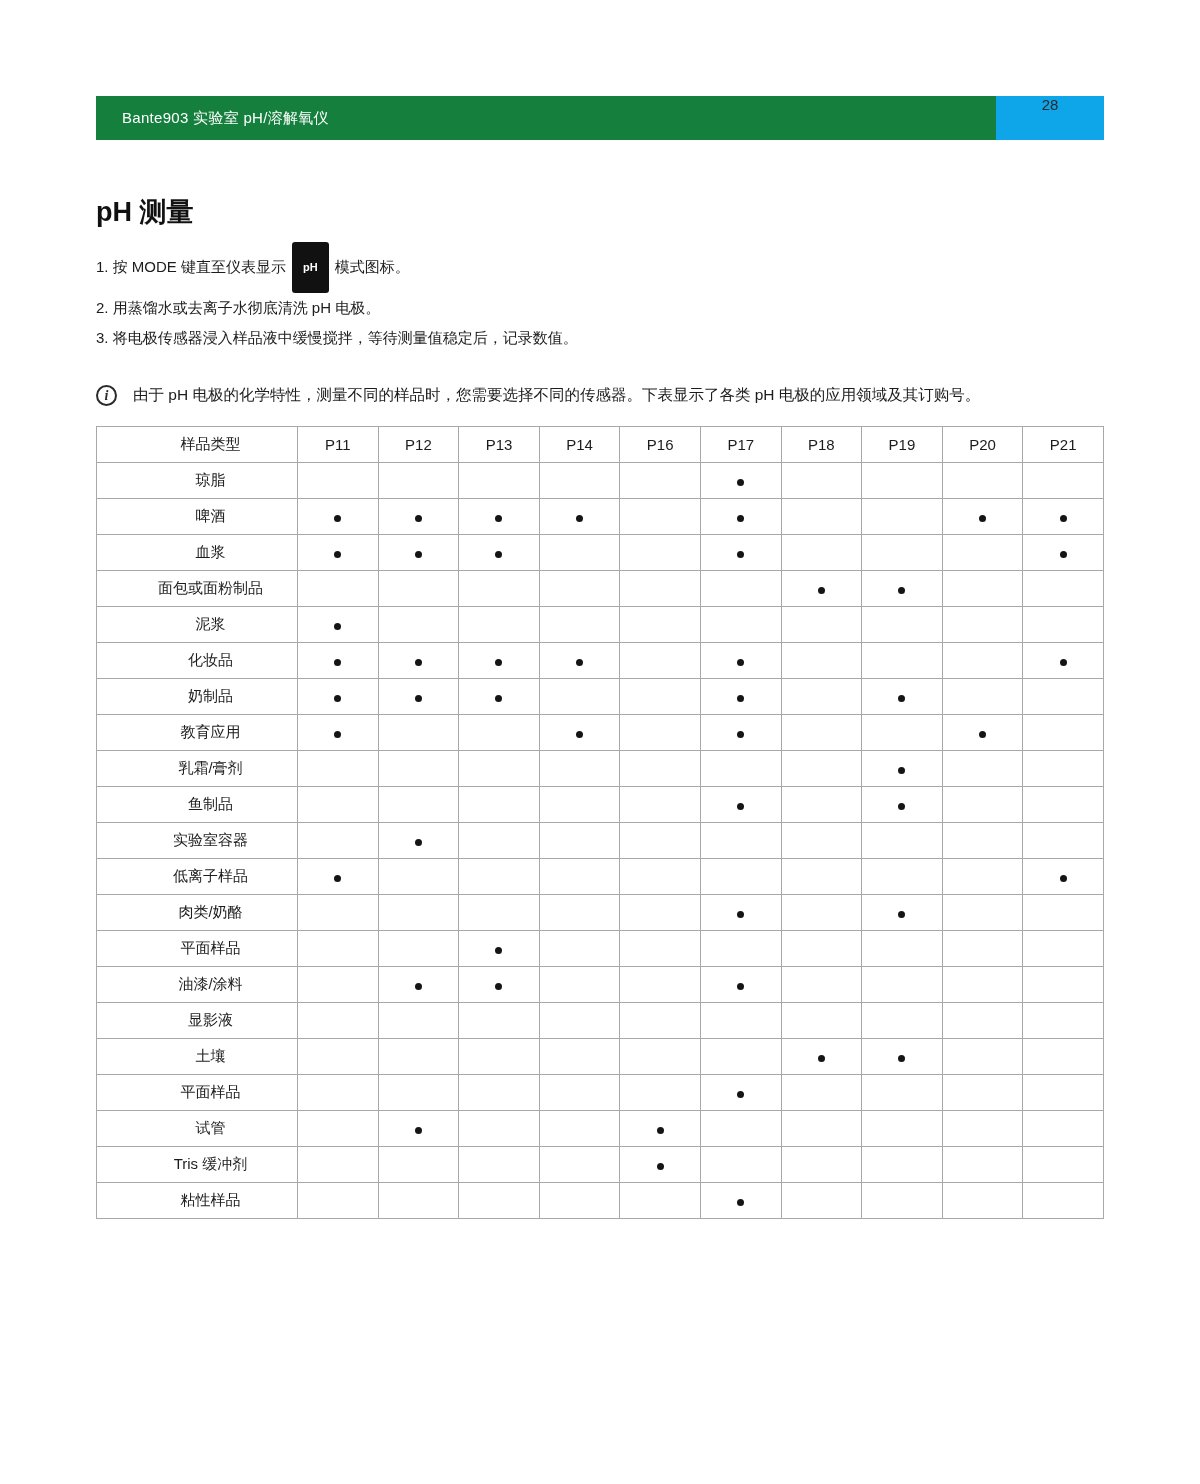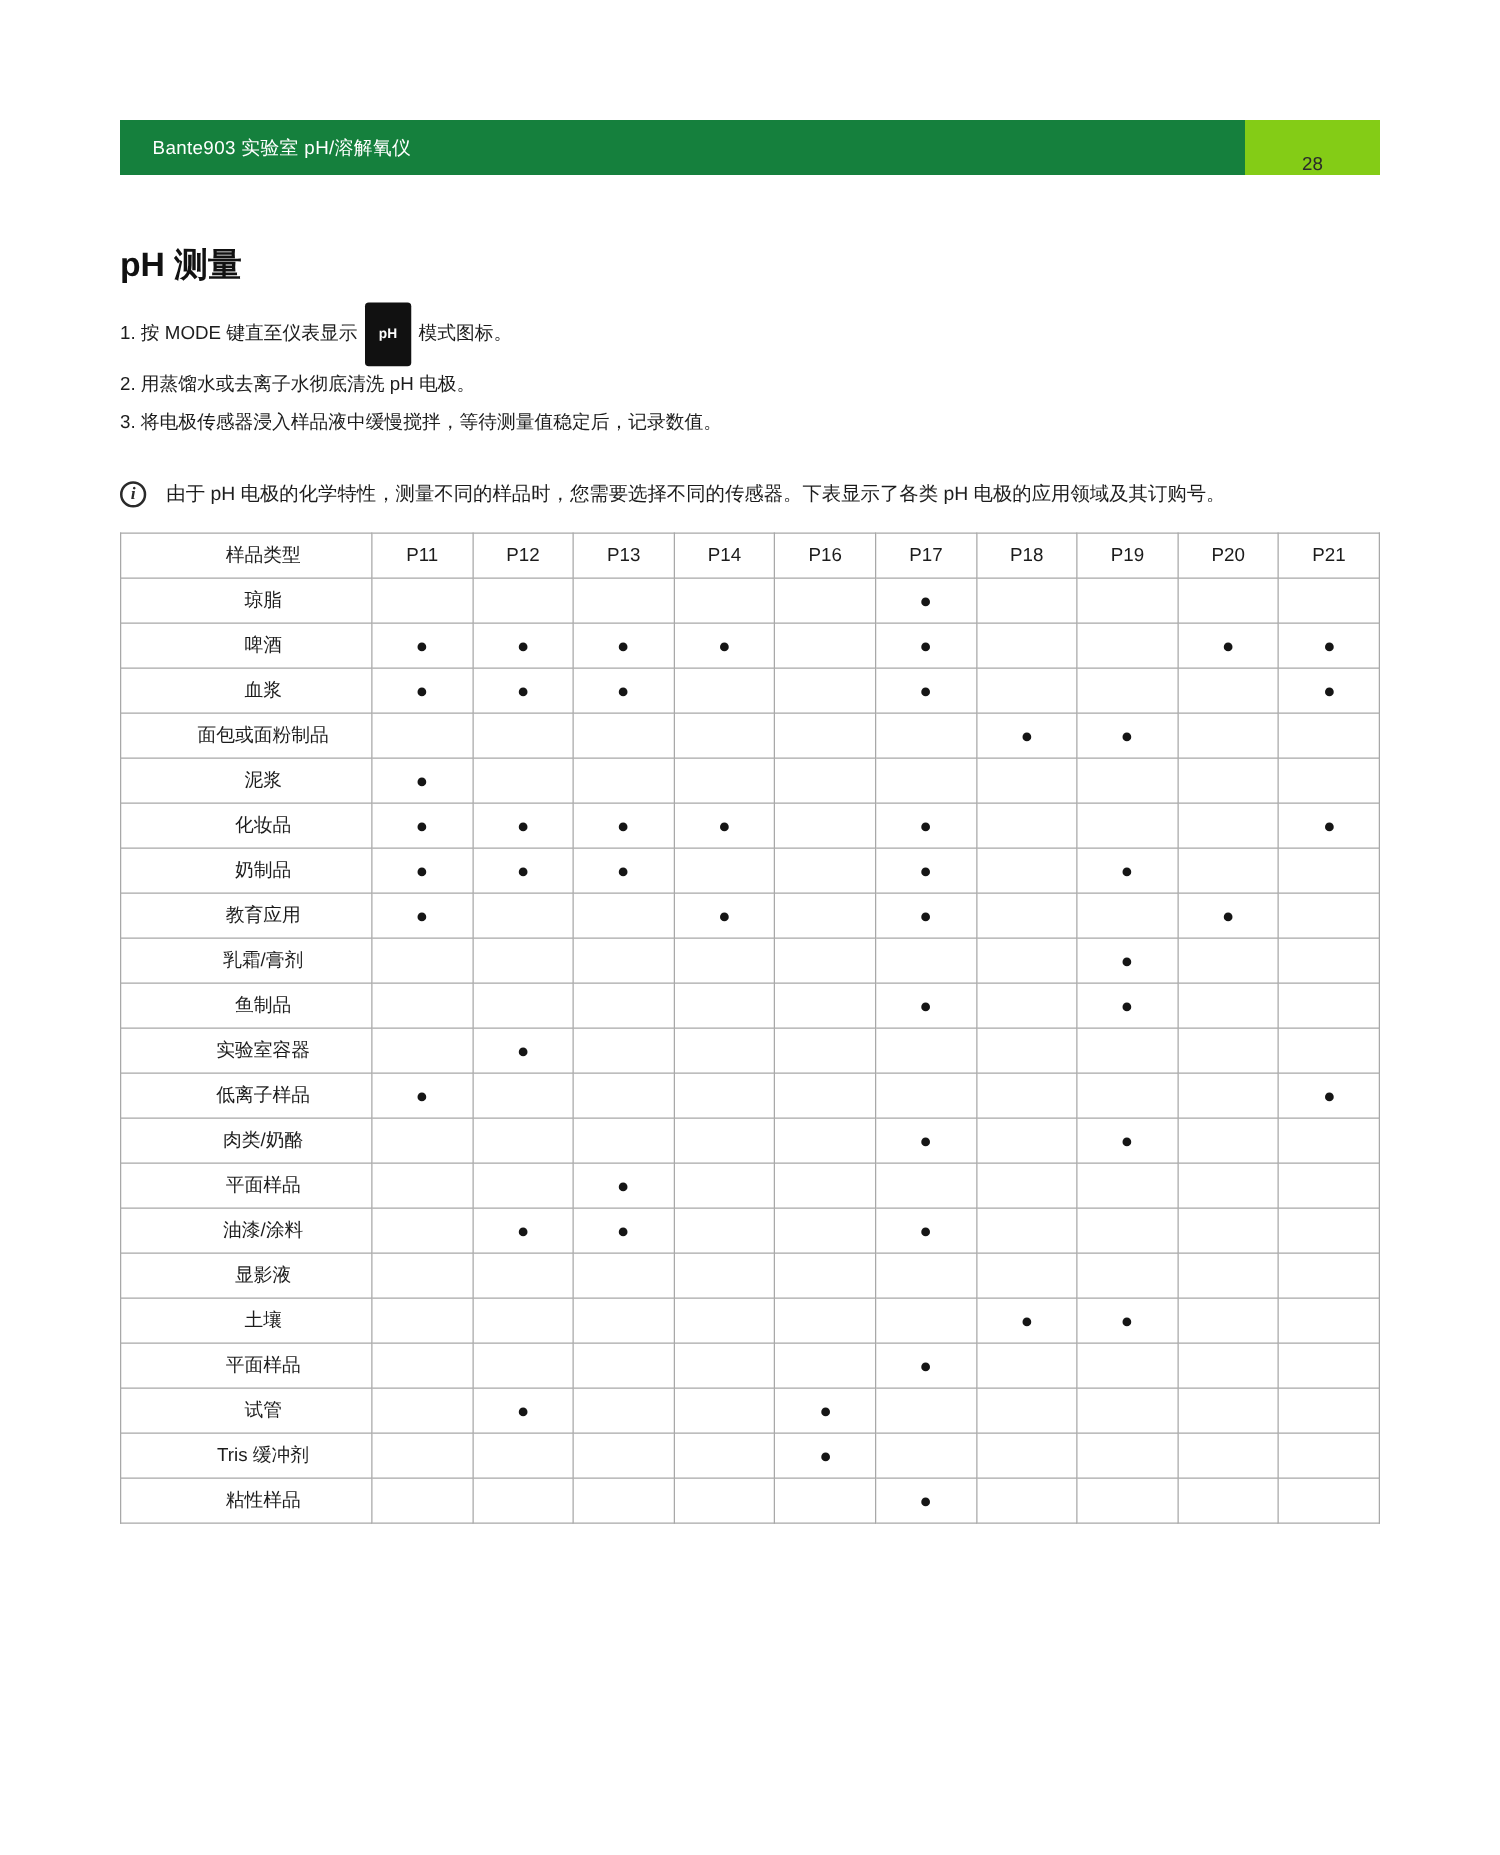--- a/index.html
+++ b/index.html
@@ -22,24 +22,24 @@
     color: #ffffff;
     display: flex;
     align-items: center;
     padding-left: 26px;
     font-size: 15px;
     letter-spacing: 0.3px;
     text-align: right;
   }
   .page-num-box {
     width: 108px;
-    background: #84cc16;
+    background: #0ea5e9;
     color: #2a2a2a;
     display: flex;
-    align-items: flex-end;
+    align-items: flex-start;
     justify-content: center;
     font-size: 15px;
   }
   .content { margin: 0 96px; }
   .section-heading {
     margin-top: 54px;
     font-size: 27px;
     font-weight: bold;
     color: #111111;
   }

